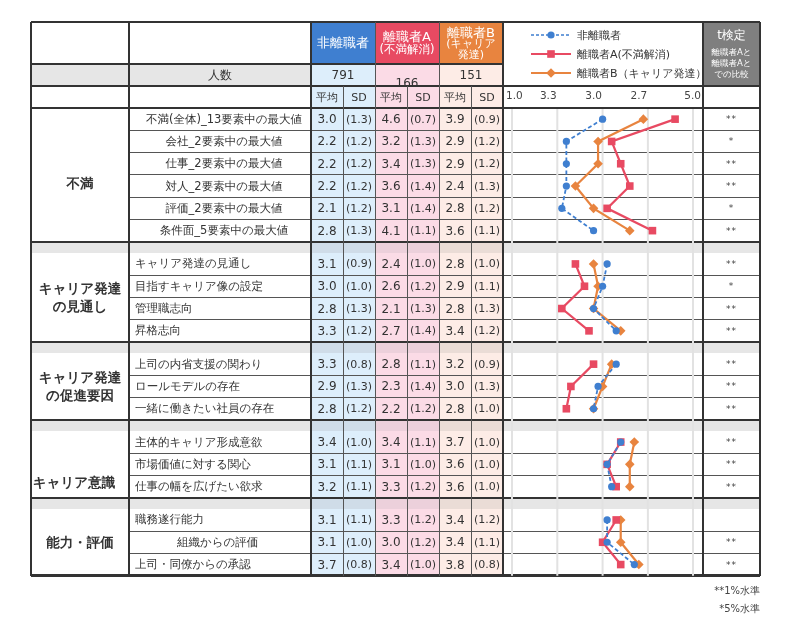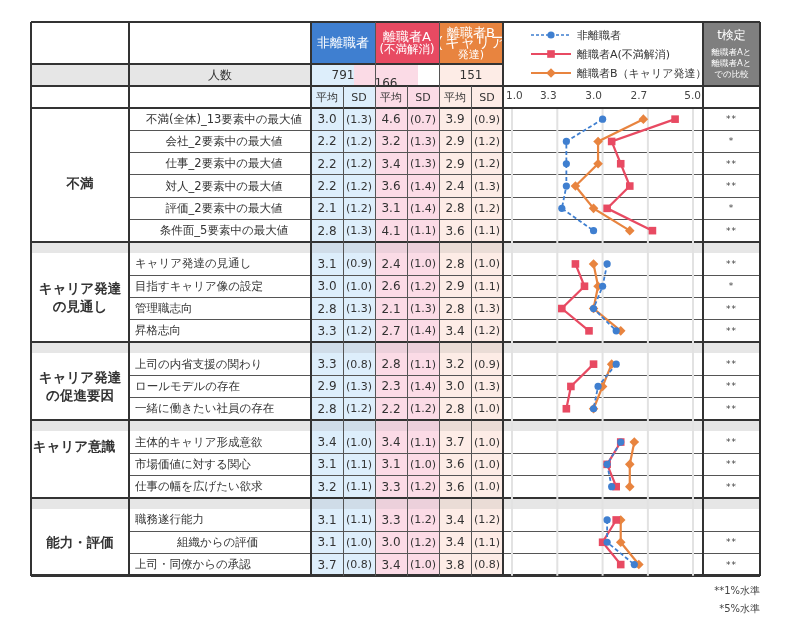--- a/index.html
+++ b/index.html
@@ -32,21 +32,21 @@
 <body>
 
 <div id="root">
     <div class="cell blue-h" style="left: 311px; top: 22px; width: 64px; height: 42px; font-size: 13px;">非離職者</div>
     <div class="cell pink-h" style="left: 375px; top: 22px; width: 64px; height: 42px; flex-direction: column; line-height: 13px;">
       <span style="font-size: 13px;">離職者A</span>
       <span style="font-size: 11.5px;">(不満解消)</span>
     </div>
     <div class="cell orange-h" style="left: 439px; top: 22px; width: 64px; height: 42px; flex-direction: column; line-height: 11px;">
       <span style="font-size: 13px;">離職者B</span>
-      <span style="font-size: 15px; font-family: Liberation Mono, monospace;">(キャリア</span>
+      <span style="font-size: 11px;">(キャリア</span>
       <span style="font-size: 11px;">発達)</span>
     </div>
     <div class="abs" style="left: 503px; top: 22px; width: 200px; height: 64px;">
       <div style="position: absolute; left: 28px; top: 6px; height: 14px; display: flex; align-items: center; font-size: 11px; white-space: nowrap;">
         <svg width="40" height="12">
           <line x1="0" x2="40" y1="6" y2="6" stroke="#3f7fd0" stroke-width="1.6" stroke-dasharray="3,2"></line>
           <circle cx="20" cy="6" r="3.6" fill="#3f7fd0"></circle>
         </svg>
         <span style="margin-left: 6px;">非離職者</span>
       </div>
@@ -67,21 +67,21 @@
     </div>
     <div class="cell grey-h" style="left: 703px; top: 22px; width: 57px; height: 64px; flex-direction: column; justify-content: flex-start; padding-top: 5px;">
       <span style="font-size: 12px; margin-bottom: 3px;">t検定</span>
       <span style="font-size: 8.5px; line-height: 11px;">離職者Aと</span>
       <span style="font-size: 8.5px; line-height: 11px;">離職者Aと</span>
       <span style="font-size: 8.5px; line-height: 11px;">での比較</span>
     </div>
     <div class="cell gap-grey" style="left: 31px; top: 64px; width: 98px; height: 22px;"></div>
     <div class="cell gap-grey" style="left: 129px; top: 64px; width: 182px; height: 22px;">人数</div>
     <div class="cell blue-bg" style="left: 311px; top: 64px; width: 64px; height: 22px;">791</div>
-    <div class="cell pink-bg" style="left: 354px; top: 64px; width: 64px; height: 37px;">166</div>
+    <div class="cell pink-bg" style="left: 375px; top: 64px; width: 64px; height: 37px;">166</div>
     <div class="cell orange-bg" style="left: 439px; top: 64px; width: 64px; height: 22px;">151</div>
     <div class="cell blue-bg sd" style="left: 311px; top: 86px; width: 32px; height: 22px;">平均</div>
     <div class="cell blue-bg sd" style="left: 343px; top: 86px; width: 32px; height: 22px;">SD</div>
     <div class="cell pink-bg sd" style="left: 375px; top: 86px; width: 32px; height: 22px;">平均</div>
     <div class="cell pink-bg sd" style="left: 407px; top: 86px; width: 32px; height: 22px;">SD</div>
     <div class="cell orange-bg sd" style="left: 439px; top: 86px; width: 32px; height: 22px;">平均</div>
     <div class="cell orange-bg sd" style="left: 471px; top: 86px; width: 32px; height: 22px;">SD</div>
     <div class="abs" style="left: 506px; top: 89px; width: 30px; height: 16px; font-size: 10.5px; text-align: left; color: rgb(68, 68, 68);">1.0</div>
     <div class="abs" style="left: 535.3px; top: 89px; width: 26px; height: 16px; font-size: 10.5px; text-align: center; color: rgb(68, 68, 68);">3.3</div>
     <div class="abs" style="left: 580.6px; top: 89px; width: 26px; height: 16px; font-size: 10.5px; text-align: center; color: rgb(68, 68, 68);">3.0</div>
@@ -276,21 +276,21 @@
     <div class="cell item" style="left: 129px; top: 475.5px; width: 182px; height: 22.3px;">仕事の幅を広げたい欲求</div>
     <div class="cell blue-bg num" style="left: 311px; top: 475.5px; width: 32px; height: 22.3px;">3.2</div>
     <div class="cell blue-bg sd" style="left: 343px; top: 475.5px; width: 32px; height: 22.3px;">(1.1)</div>
     <div class="cell pink-bg num" style="left: 375px; top: 475.5px; width: 32px; height: 22.3px;">3.3</div>
     <div class="cell pink-bg sd" style="left: 407px; top: 475.5px; width: 32px; height: 22.3px;">(1.2)</div>
     <div class="cell orange-bg num" style="left: 439px; top: 475.5px; width: 32px; height: 22.3px;">3.6</div>
     <div class="cell orange-bg sd" style="left: 471px; top: 475.5px; width: 32px; height: 22.3px;">(1.0)</div>
     <div class="cell ttest" style="left: 703px; top: 475.5px; width: 57px; height: 22.3px;">**</div>
     <div class="hl thin" style="left: 129px; top: 475px; width: 574px; height: 1px;"></div>
     <div class="hl thin" style="left: 703px; top: 475px; width: 57px; height: 1px;"></div>
-    <div class="cell cat" style="left: 31px; top: 413px; width: 86px; height: 66.9px; flex-direction: column;">
+    <div class="cell cat" style="left: 31px; top: 449px; width: 86px; height: 66.9px; flex-direction: column;">
       <span>キャリア意識</span>
     </div>
     <div class="hl " style="left: 31px; top: 496.55px; width: 729px; height: 2.5px;"></div>
     <div class="cell gap-grey" style="left: 31px; top: 497.8px; width: 98px; height: 11px;"></div>
     <div class="cell gap-grey" style="left: 129px; top: 497.8px; width: 182px; height: 11px;"></div>
     <div class="cell gap-blue" style="left: 311px; top: 497.8px; width: 32px; height: 11px;"></div>
     <div class="cell gap-blue" style="left: 343px; top: 497.8px; width: 32px; height: 11px;"></div>
     <div class="cell gap-pink" style="left: 375px; top: 497.8px; width: 32px; height: 11px;"></div>
     <div class="cell gap-pink" style="left: 407px; top: 497.8px; width: 32px; height: 11px;"></div>
     <div class="cell gap-orange" style="left: 439px; top: 497.8px; width: 32px; height: 11px;"></div>

